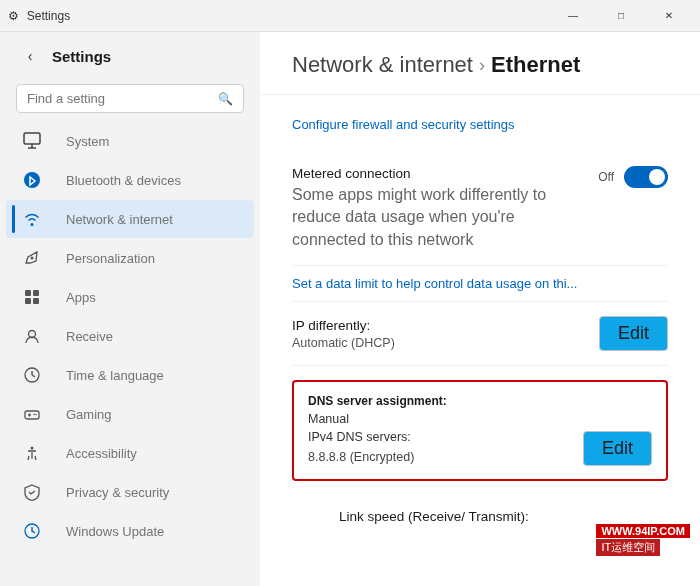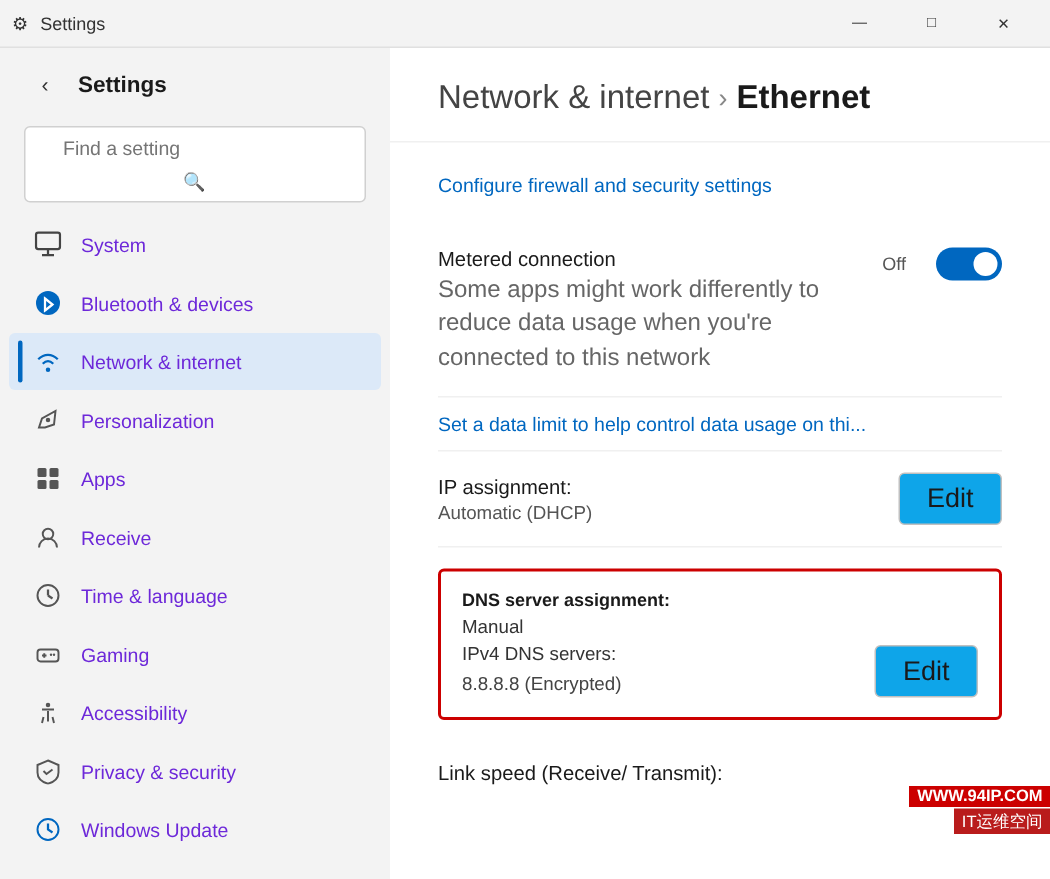--- a/index.html
+++ b/index.html
@@ -93,46 +93,45 @@
     
     .search-box {
       margin: 4px 16px 8px;
       display: flex;
       align-items: center;
       background: white;
       border: 1px solid #d0d0d0;
       border-radius: 4px;
       padding: 6px 10px;
       gap: 8px;
-      flex-direction: column;
     }
     .search-box input {
       border: none;
       outline: none;
       font-size: 13px;
       color: #555;
       flex: 1;
       background: transparent;
     }
     .search-icon-svg {
       color: #555;
       font-size: 12px;
     }
 
     
     .nav-item {
       display: flex;
       align-items: center;
       padding: 9px 16px;
-      gap: 12px;
+      gap: 24px;
       cursor: pointer;
       border-radius: 4px;
       margin: 1px 6px;
       font-size: 13px;
-      color: #6d28d9;
+      color: #737373;
     }
     .nav-item.active {
       background: #dce9f8;
       font-weight: 500;
     }
     .nav-icon {
       width: 20px;
       height: 20px;
       display: flex;
       align-items: center;
@@ -218,21 +217,21 @@
     }
     .setting-row-desc {
       font-size: 16px;
       color: #666;
       line-height: 1.4;
       max-width: 260px;
     }
     .setting-row-control {
       display: flex;
       align-items: center;
-      gap: 20px;
+      gap: 10px;
       margin-left: 16px;
       flex-shrink: 0;
     }
 
     
     .toggle {
       width: 44px;
       height: 22px;
       background: #767676;
       border-radius: 11px;
@@ -326,35 +325,36 @@
       font-size: 12.5px;
       color: #555;
     }
 
     
     .speed-row {
       display: flex;
       align-items: flex-start;
       justify-content: space-between;
       padding: 14px 0;
+      margin-left: 47px;
     }
     .speed-label {
       font-size: 13.5px;
       font-weight: 500;
       color: #1a1a1a;
     }
 
     
     .watermark {
       position: absolute;
       bottom: 30px;
-      right: 0;
+      right: 10px;
       display: flex;
       flex-direction: column;
-      align-items: flex-end;
+      align-items: flex-start;
       pointer-events: none;
     }
     .watermark-line1 {
       background: #cc0000;
       color: white;
       font-size: 11px;
       font-weight: bold;
       padding: 1px 5px;
     }
     .watermark-line2 {
@@ -529,21 +529,21 @@
           <div class="toggle on"></div>
         </div>
       </div>
 
       
       <div class="blue-link-row">Set a data limit to help control data usage on thi...</div>
 
       
       <div class="ip-row">
         <div class="ip-row-info">
-          <div class="ip-row-label">IP assignment:</div>
+          <div class="ip-row-label">IP differently:</div>
           <div class="ip-row-value">Automatic (DHCP)</div>
         </div>
         <button class="edit-btn">Edit</button>
       </div>
 
       
       <div class="dns-box">
         <div class="dns-title">DNS server assignment:</div>
         <div class="dns-subtitle">Manual</div>
         <div class="dns-row">

